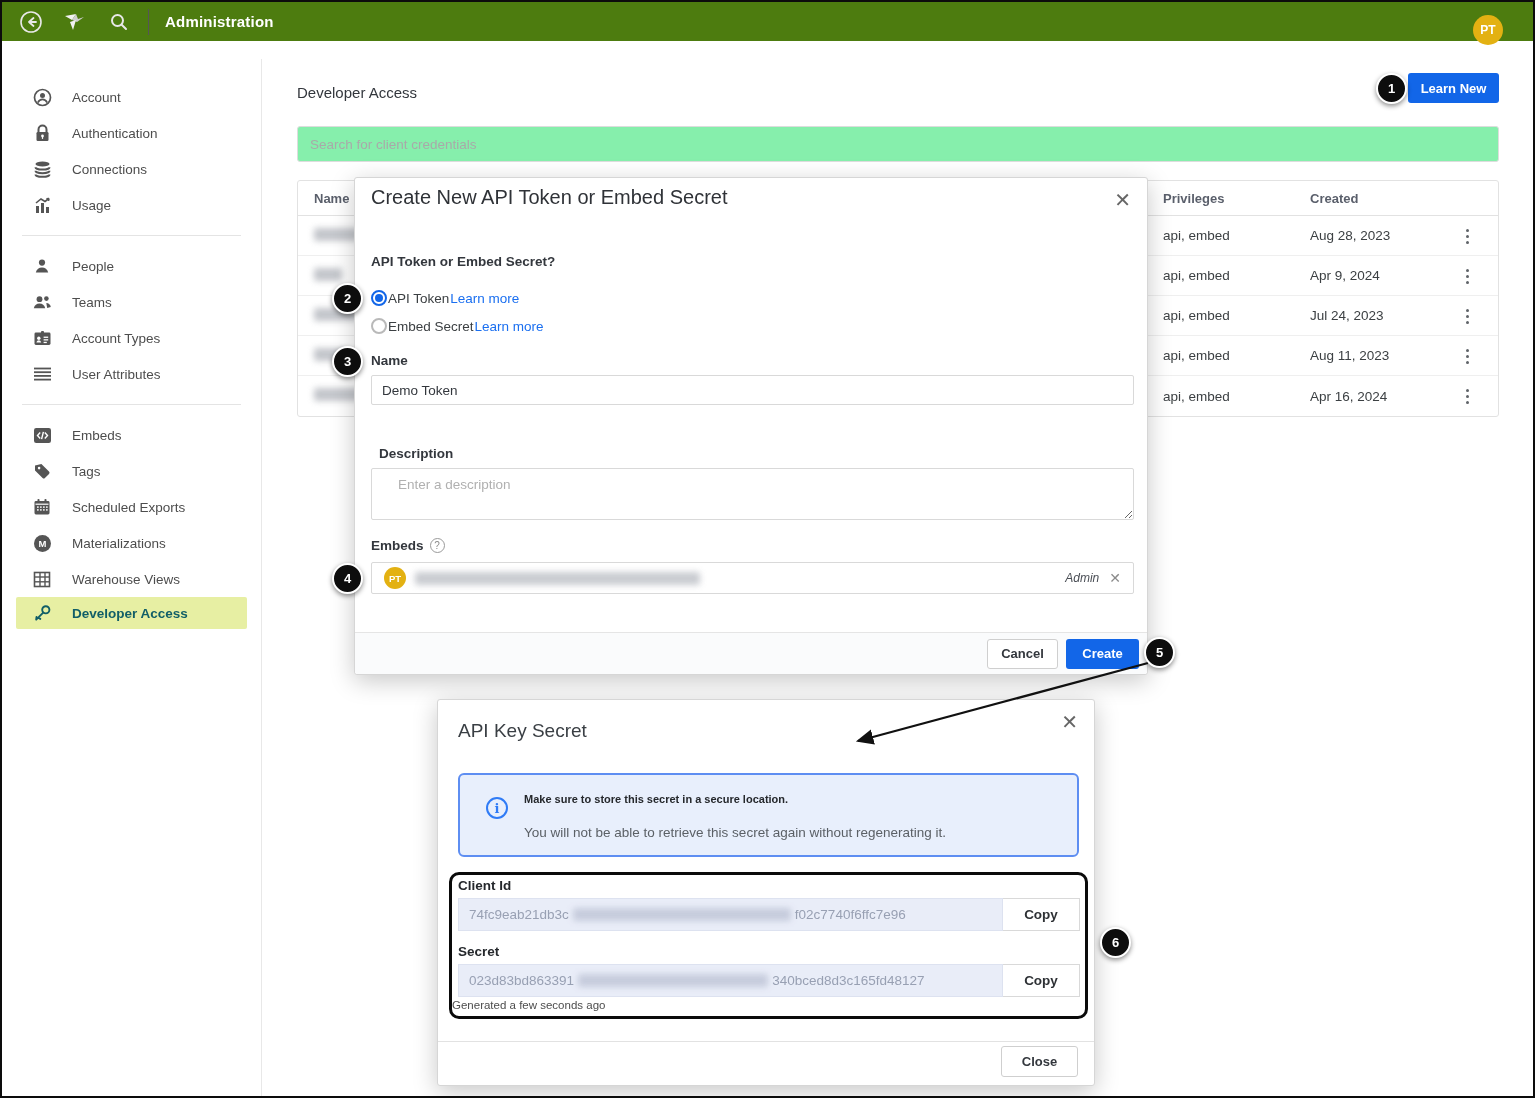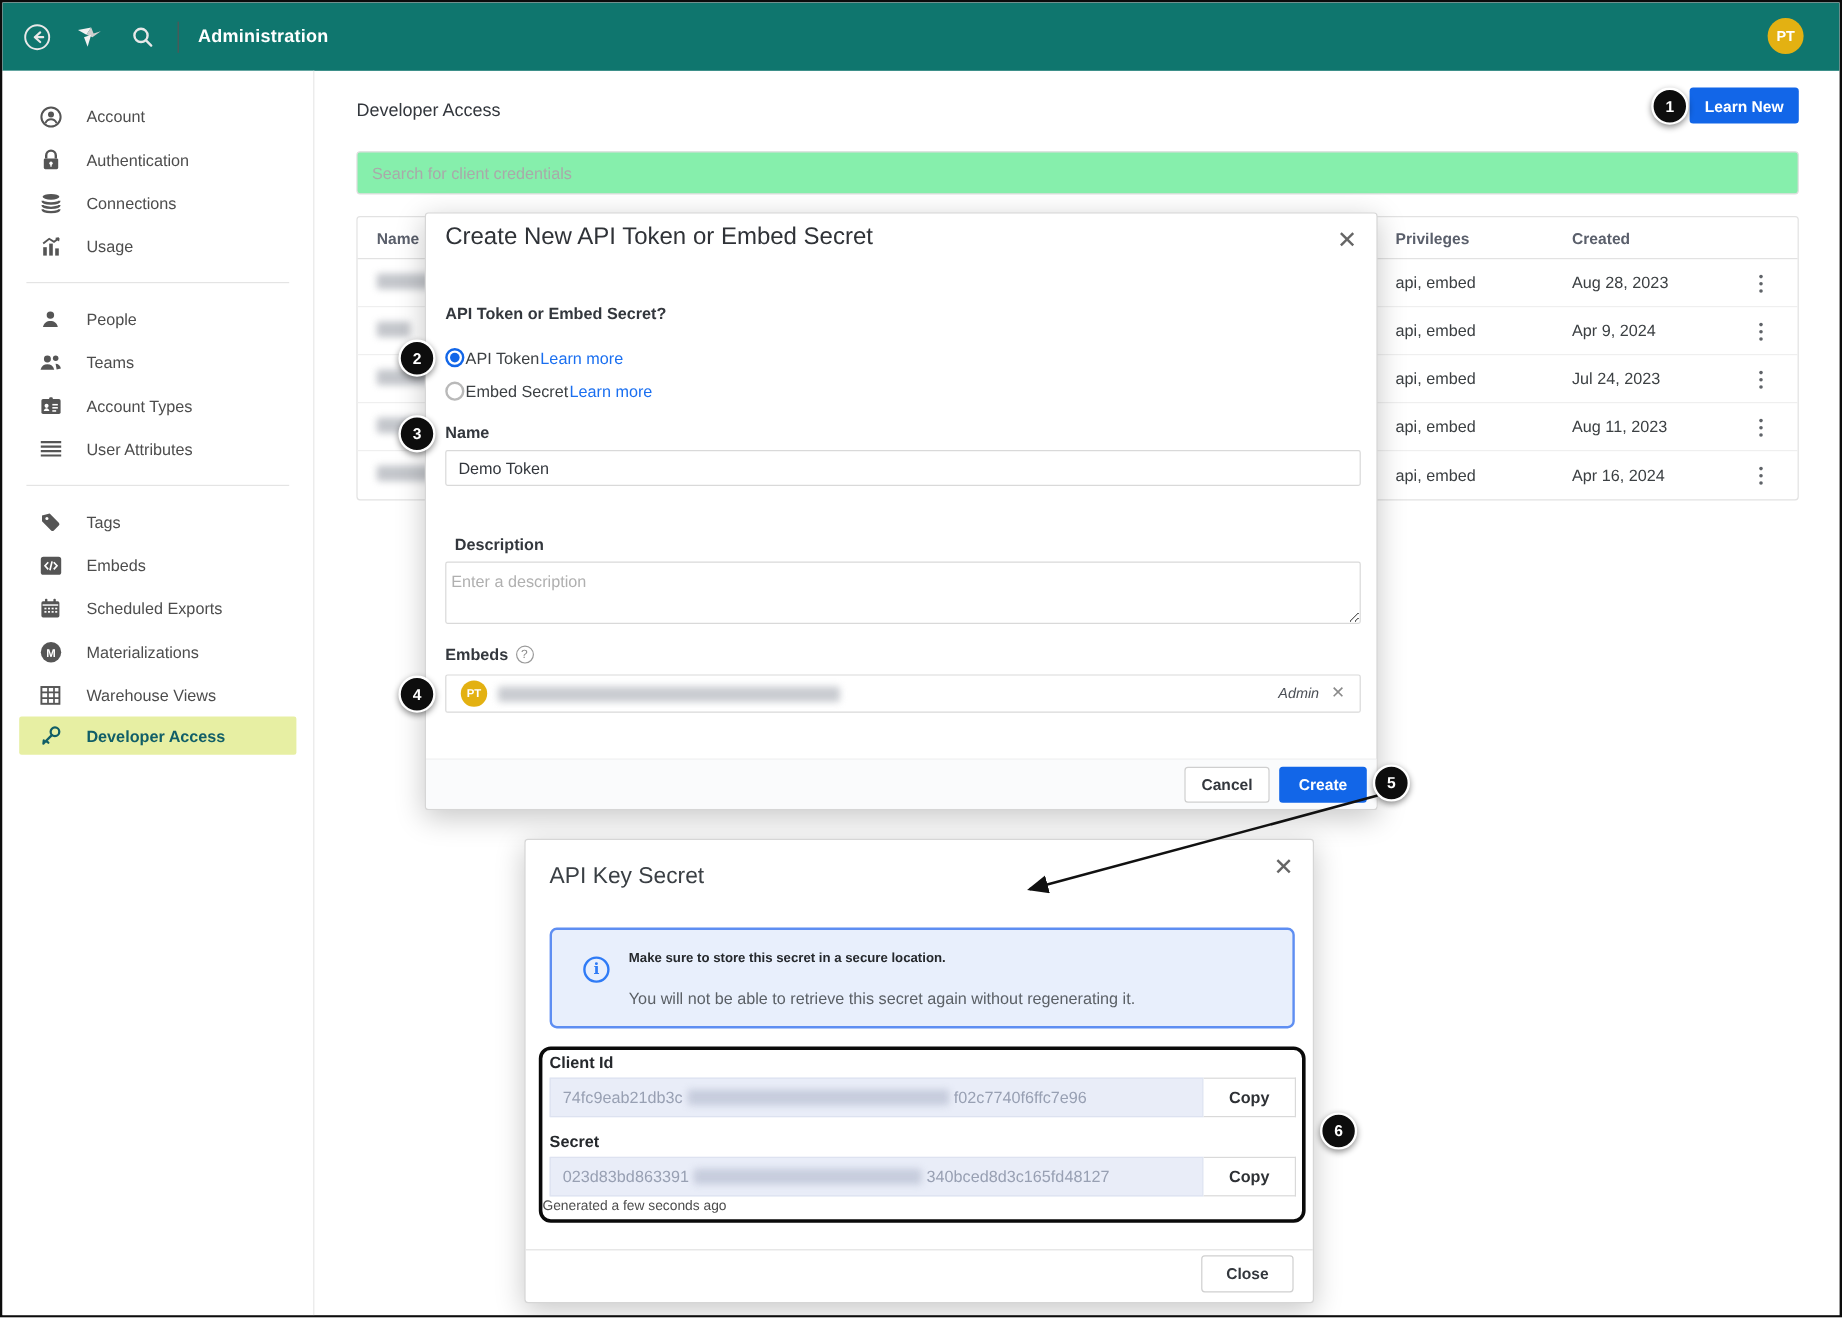--- a/index.html
+++ b/index.html
@@ -1,20 +1,20 @@
 <!DOCTYPE html>
 <html><head>
 <meta charset="utf-8">
 <style>
   * { margin:0; padding:0; box-sizing:border-box; }
   html,body { width:1535px; height:1098px; font-family:"Liberation Sans", sans-serif; background:#fff; }
   .frame { position:relative; width:1535px; height:1098px; border:2px solid #0c0c0c; background:#fff; overflow:hidden; }
 
   
-  .topbar { position:absolute; left:0; top:0; width:100%; height:57px; background:#0f766e; display:flex; align-items:center;text-align:center; }
+  .topbar { position:absolute; left:0; top:0; width:100%; height:39px; background:#4d7c0f; display:flex; align-items:center;text-align:center; }
   .topbar .tb-icon { width:30px; height:30px; display:flex; align-items:center; justify-content:center; margin-left:14px; cursor:pointer; }
   .tb-divider { width:1px; height:26px; background:#555; margin:0 16px 0 14px; }
   .tb-title { color:#fff; font-size:15px; font-weight:bold; letter-spacing:.2px; }
   .tb-avatar { position:absolute; right:30px; top:13px; width:30px; height:30px; border-radius:50%; background:#e3b112; color:#fff; font-size:12px; font-weight:bold; display:flex; align-items:center; justify-content:center; cursor:pointer; }
 
   
   .sidebar { position:absolute; left:0; top:57px; width:260px; bottom:0; background:#fff; border-right:1px solid #e8e8e8; padding-top:20px; }
   .side-item { display:flex; align-items:center; height:36px; padding-left:30px; cursor:pointer; color:#4d4d4d; font-size:13.5px; }
   .side-item .s-icon { width:20px; height:20px; margin-right:20px; display:flex; align-items:center; justify-content:center; color:#555; flex:0 0 20px; }
   .side-divider { height:1px; background:#e4e4e4; margin:12px 20px 12px 20px; }
@@ -47,21 +47,21 @@
   
   .modal-create { left:352px; top:175px; width:794px; height:498px; z-index:10; }
   .mc-title { position:absolute; left:16px; top:8px; font-size:20px; color:#2f3237; }
   .mc-question { position:absolute; left:16px; top:76px; }
   .radio-row { position:absolute; left:16px; display:flex; align-items:center; gap:1px; cursor:pointer; font-size:13.5px; color:#3c4043; }
   .radio { width:16px; height:16px; border-radius:50%; border:2px solid #b9b9b9; background:#fff; flex:0 0 16px; }
   .radio.checked { border-color:#1266e8; display:flex; align-items:center; justify-content:center; }
   .radio.checked::after { content:""; width:8px; height:8px; border-radius:50%; background:#1266e8; }
   .link { color:#1a6ff0; cursor:pointer; }
   .mc-input { position:absolute; left:16px; width:763px; height:30px; border:1px solid #d9d9d9; border-radius:2px; padding:0 10px; font-size:13.5px; color:#33373d; font-family:"Liberation Sans",sans-serif; }
-  .mc-textarea { position:absolute; left:16px; top:290px; width:763px; height:52px; border:1px solid #d9d9d9; border-radius:2px; padding:8px 4px; font-size:13.5px; color:#33373d; resize:vertical; font-family:"Liberation Sans",sans-serif; }
+  .mc-textarea { position:absolute; left:16px; top:290px; width:763px; height:52px; border:1px solid #d9d9d9; border-radius:2px; padding:8px 26px; font-size:13.5px; color:#33373d; resize:vertical; font-family:"Liberation Sans",sans-serif; }
   .mc-textarea::placeholder, .mc-input::placeholder { color:#b0b0b0; }
   .owner-label-row { position:absolute; left:16px; top:360px; display:flex; align-items:center; gap:6px; }
   .q-circle { width:15px; height:15px; border-radius:50%; border:1px solid #9a9a9a; color:#8a8a8a; font-size:10px; display:flex; align-items:center; justify-content:center; cursor:pointer; }
   .owner-field { position:absolute; left:16px; top:384px; width:763px; height:32px; border:1px solid #d9d9d9; border-radius:2px; display:flex; align-items:center; padding:0 12px; gap:9px; }
   .owner-avatar { width:22px; height:22px; border-radius:50%; background:#e3b112; color:#fff; font-size:9.5px; font-weight:bold; display:flex; align-items:center; justify-content:center; }
   .owner-email-blur { width:285px; height:13px; background:#c0c3c9; border-radius:2px; filter:blur(3px); opacity:.85; }
   .owner-right { margin-left:auto; display:flex; align-items:center; gap:10px; }
   .owner-role { font-style:italic; font-size:12px; color:#4a4e55; }
   .owner-remove { color:#8a8a8a; font-size:14px; cursor:pointer; font-family:"DejaVu Sans",sans-serif; }
   .mc-footer { position:absolute; left:0; right:0; bottom:0; height:42px; background:#fafbfc; border-top:1px solid #e5e5e5; display:flex; align-items:center; justify-content:flex-end; gap:8px; padding-right:8px; border-radius:0 0 3px 3px; }
@@ -209,35 +209,35 @@
               <line x1="1" y1="9.9" x2="18" y2="9.9"></line>
               <line x1="1" y1="13.6" x2="18" y2="13.6"></line>
             </g>
           </svg>
         </span>
       <span>User Attributes</span>
     </div>
     <div class="side-divider"></div>
     <div class="side-item">
       <span class="s-icon">
+          <svg width="19" height="17" viewBox="0 0 19 17">
+            <rect x="1" y="1" width="17" height="15" rx="2.2" fill="#555"></rect>
+            <path d="M7.2 5.5 L4.5 8.5 L7.2 11.5 M11.8 5.5 L14.5 8.5 L11.8 11.5 M10.4 4.8 L8.6 12.2" fill="none" stroke="#fff" stroke-width="1.4"></path>
+          </svg>
+        </span>
+      <span>Embeds</span>
+    </div>
+    <div class="side-item">
+      <span class="s-icon">
           <svg width="18" height="18" viewBox="0 0 18 18">
             <path d="M2 3.6 L8.4 2 L16 9.6 a1.6 1.6 0 0 1 0 2.3 L11.9 16 a1.6 1.6 0 0 1 -2.3 0 L2 8.4 Z" fill="#555"></path>
             <circle cx="6.1" cy="6.1" r="1.3" fill="#fff"></circle>
           </svg>
         </span>
       <span>Tags</span>
-    </div>
-    <div class="side-item">
-      <span class="s-icon">
-          <svg width="19" height="17" viewBox="0 0 19 17">
-            <rect x="1" y="1" width="17" height="15" rx="2.2" fill="#555"></rect>
-            <path d="M7.2 5.5 L4.5 8.5 L7.2 11.5 M11.8 5.5 L14.5 8.5 L11.8 11.5 M10.4 4.8 L8.6 12.2" fill="none" stroke="#fff" stroke-width="1.4"></path>
-          </svg>
-        </span>
-      <span>Embeds</span>
     </div>
     <div class="side-item">
       <span class="s-icon">
           <svg width="18" height="18" viewBox="0 0 18 18">
             <rect x="1.5" y="3" width="15" height="13.5" rx="1.4" fill="#555"></rect>
             <rect x="4.5" y="1" width="2" height="3.6" rx="0.8" fill="#555"></rect>
             <rect x="11.5" y="1" width="2" height="3.6" rx="0.8" fill="#555"></rect>
             <rect x="2.5" y="5.6" width="13" height="1.2" fill="#fff"></rect>
             <g fill="#fff">
               <rect x="4" y="8.4" width="1.7" height="1.4"></rect>

